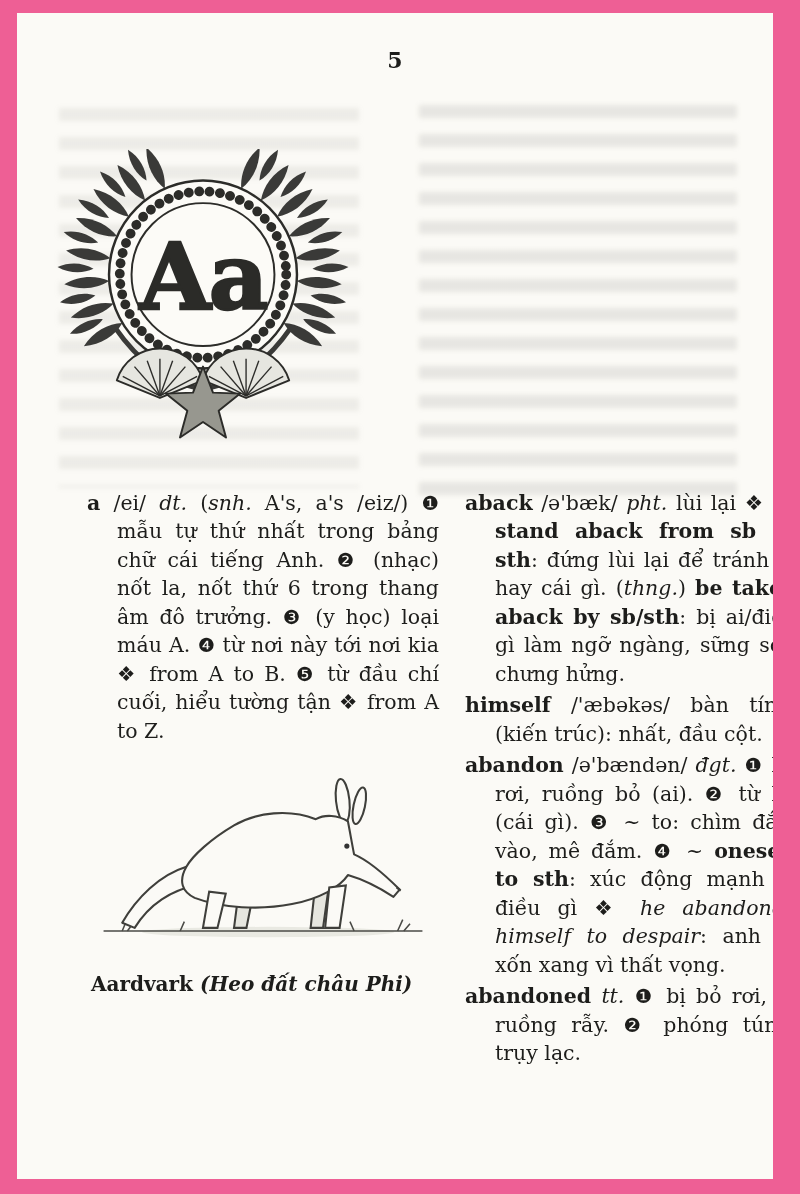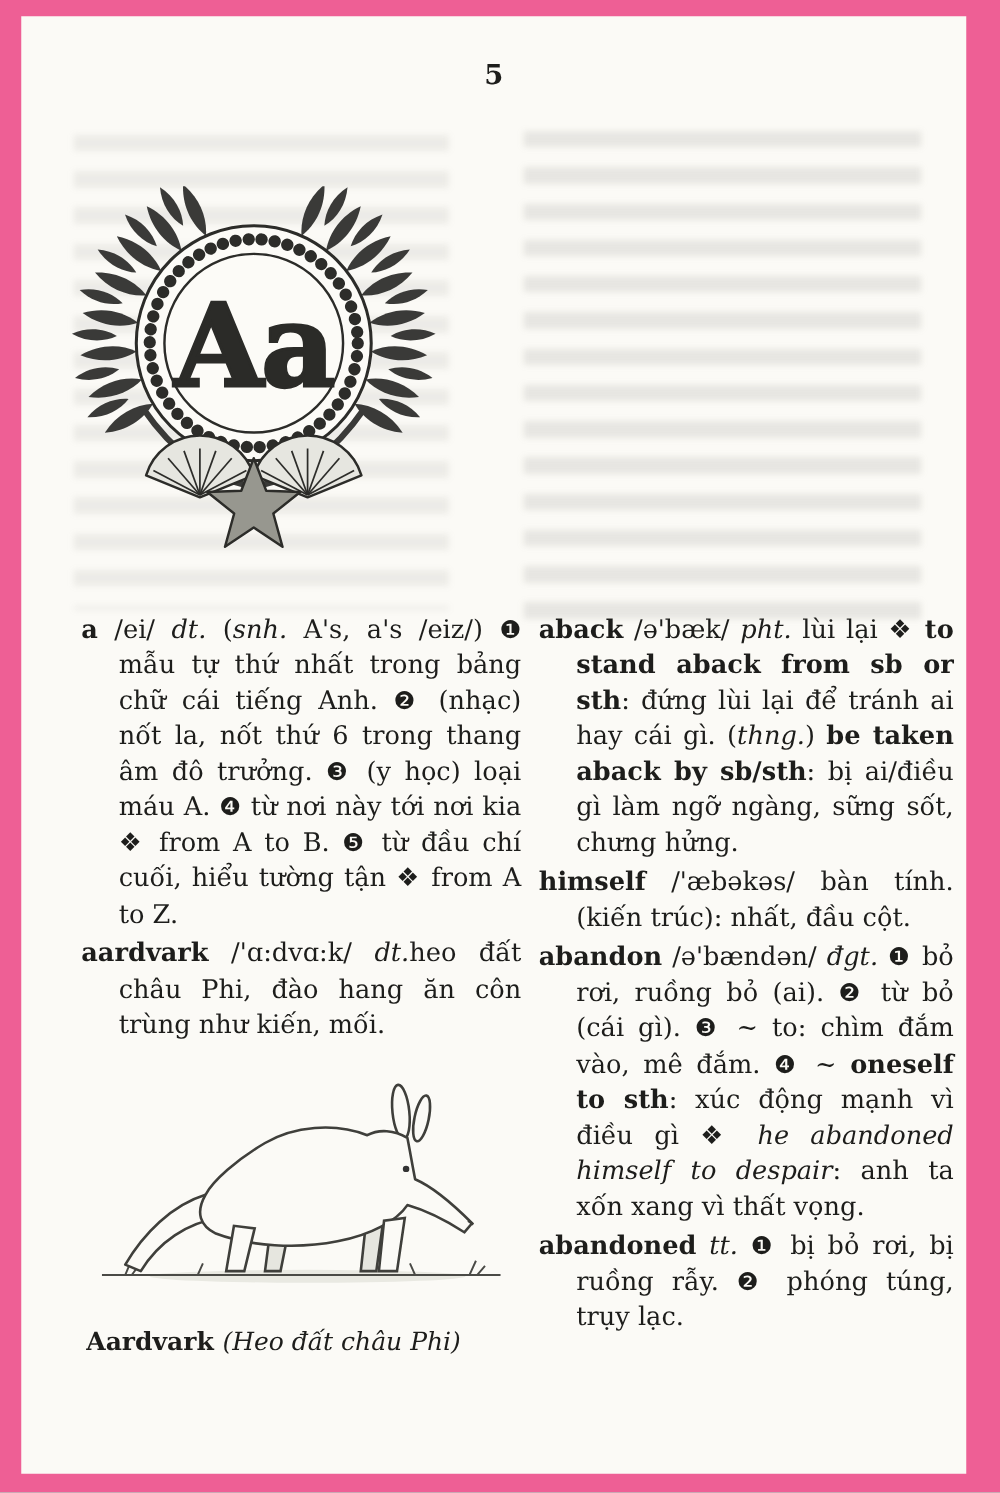--- a/index.html
+++ b/index.html
@@ -22,31 +22,31 @@
   .bleed-right{
     right:36px;top:92px;width:318px;height:395px;
     background:repeating-linear-gradient(180deg,
       rgba(115,115,108,0.14) 0 13px, rgba(0,0,0,0) 13px 29px);
   }
   .page-number{
     position:relative;z-index:1;text-align:center;
     font-weight:bold;font-size:22px;margin-top:34px;
   }
   .emblem{position:relative;z-index:1;display:flex;justify-content:flex-start;margin-top:76px;}
-  .columns{position:relative;z-index:1;display:flex;gap:14px;margin:36px 0 0 48px;}
+  .columns{position:relative;z-index:1;display:flex;gap:26px;margin:36px 0 0 70px;}
   .col-left{width:352px;flex:0 0 auto;}
   .col-right{width:332px;flex:0 0 auto;}
   .entry{
     font-size:20.5px;line-height:1.39;text-align:justify;
     padding-left:30px;text-indent:-30px;margin:0 0 3px 0;
   }
   .seg-n{font-weight:normal;}
   .seg-b{font-weight:bold;}
   .seg-i{font-style:italic;}
-  .seg-bi{font-weight:normal;font-style:italic;}
+  .seg-bi{font-weight:bold;font-style:italic;}
   .seg-c{font-family:"DejaVu Sans",sans-serif;font-size:0.95em;}
   .seg-d{font-family:"DejaVu Sans",sans-serif;}
   .figure{margin-top:10px;}
   .figure svg{display:block;width:100%;height:auto;}
   .caption{font-size:20px;font-weight:bold;margin-top:10px;padding-left:4px;}
 </style>
 </head>
 <body>
 
 <div class="scan">
@@ -136,21 +136,20 @@
 
         <polygon transform="translate(190,262)" points="0,-40 10.2,-13.4 38,-12.4 16,5.2 23.5,32.4 0,16.6 -23.5,32.4 -16,5.2 -38,-12.4 -10.2,-13.4" fill="#97978f" stroke="#2c2c29" stroke-width="2" stroke-linejoin="round"></polygon>
       </svg>
     </div>
 
     <div class="columns">
 
       <div class="col col-left">
         <div class="entries">
             <p class="entry"><span class="seg-b">a</span><span class="seg-n"> /ei/ </span><span class="seg-i">dt.</span><span class="seg-n"> (</span><span class="seg-i">snh.</span><span class="seg-n"> A's, a's /eiz/) </span><span class="seg-c">❶</span><span class="seg-n"> mẫu tự thứ nhất trong bảng chữ cái tiếng Anh. </span><span class="seg-c">❷</span><span class="seg-n"> (nhạc) nốt la, nốt thứ 6 trong thang âm đô trưởng. </span><span class="seg-c">❸</span><span class="seg-n"> (y học) loại máu A. </span><span class="seg-c">❹</span><span class="seg-n"> từ nơi này tới nơi kia </span><span class="seg-d">❖</span><span class="seg-n"> from A to B. </span><span class="seg-c">❺</span><span class="seg-n"> từ đầu chí cuối, hiểu tường tận </span><span class="seg-d">❖</span><span class="seg-n"> from A to Z.</span></p>
-            <p class="entry"><span class="seg-b">aardvark</span><span class="seg-n"> /'ɑ:dvɑ:k/ </span><span class="seg-i">dt.</span><span class="seg-n">heo đất châu Phi, đào hang ăn côn trùng như kiến, mối.</span></p>
           </div>
 
         <div class="figure">
           <svg viewBox="0 0 340 200">
             <ellipse cx="175" cy="171" rx="122" ry="5" fill="#e9e9e2"></ellipse>
             <line x1="16" y1="170" x2="324" y2="170" stroke="#4a4a46" stroke-width="1.5"></line>
             <path d="M34 170 l5 -12 M39 170 l6 -8 M90 170 l4 -9 M258 170 l-4 -9 M300 170 l5 -11 M306 170 l6 -7" stroke="#4a4a46" stroke-width="1.5" fill="none"></path>
 
             <path d="M96 108 C70 116 48 138 34 162 L46 167 C60 144 82 130 106 126 Z" fill="#fbfaf6" stroke="#3f3f3b" stroke-width="2" stroke-linejoin="round"></path>
 

